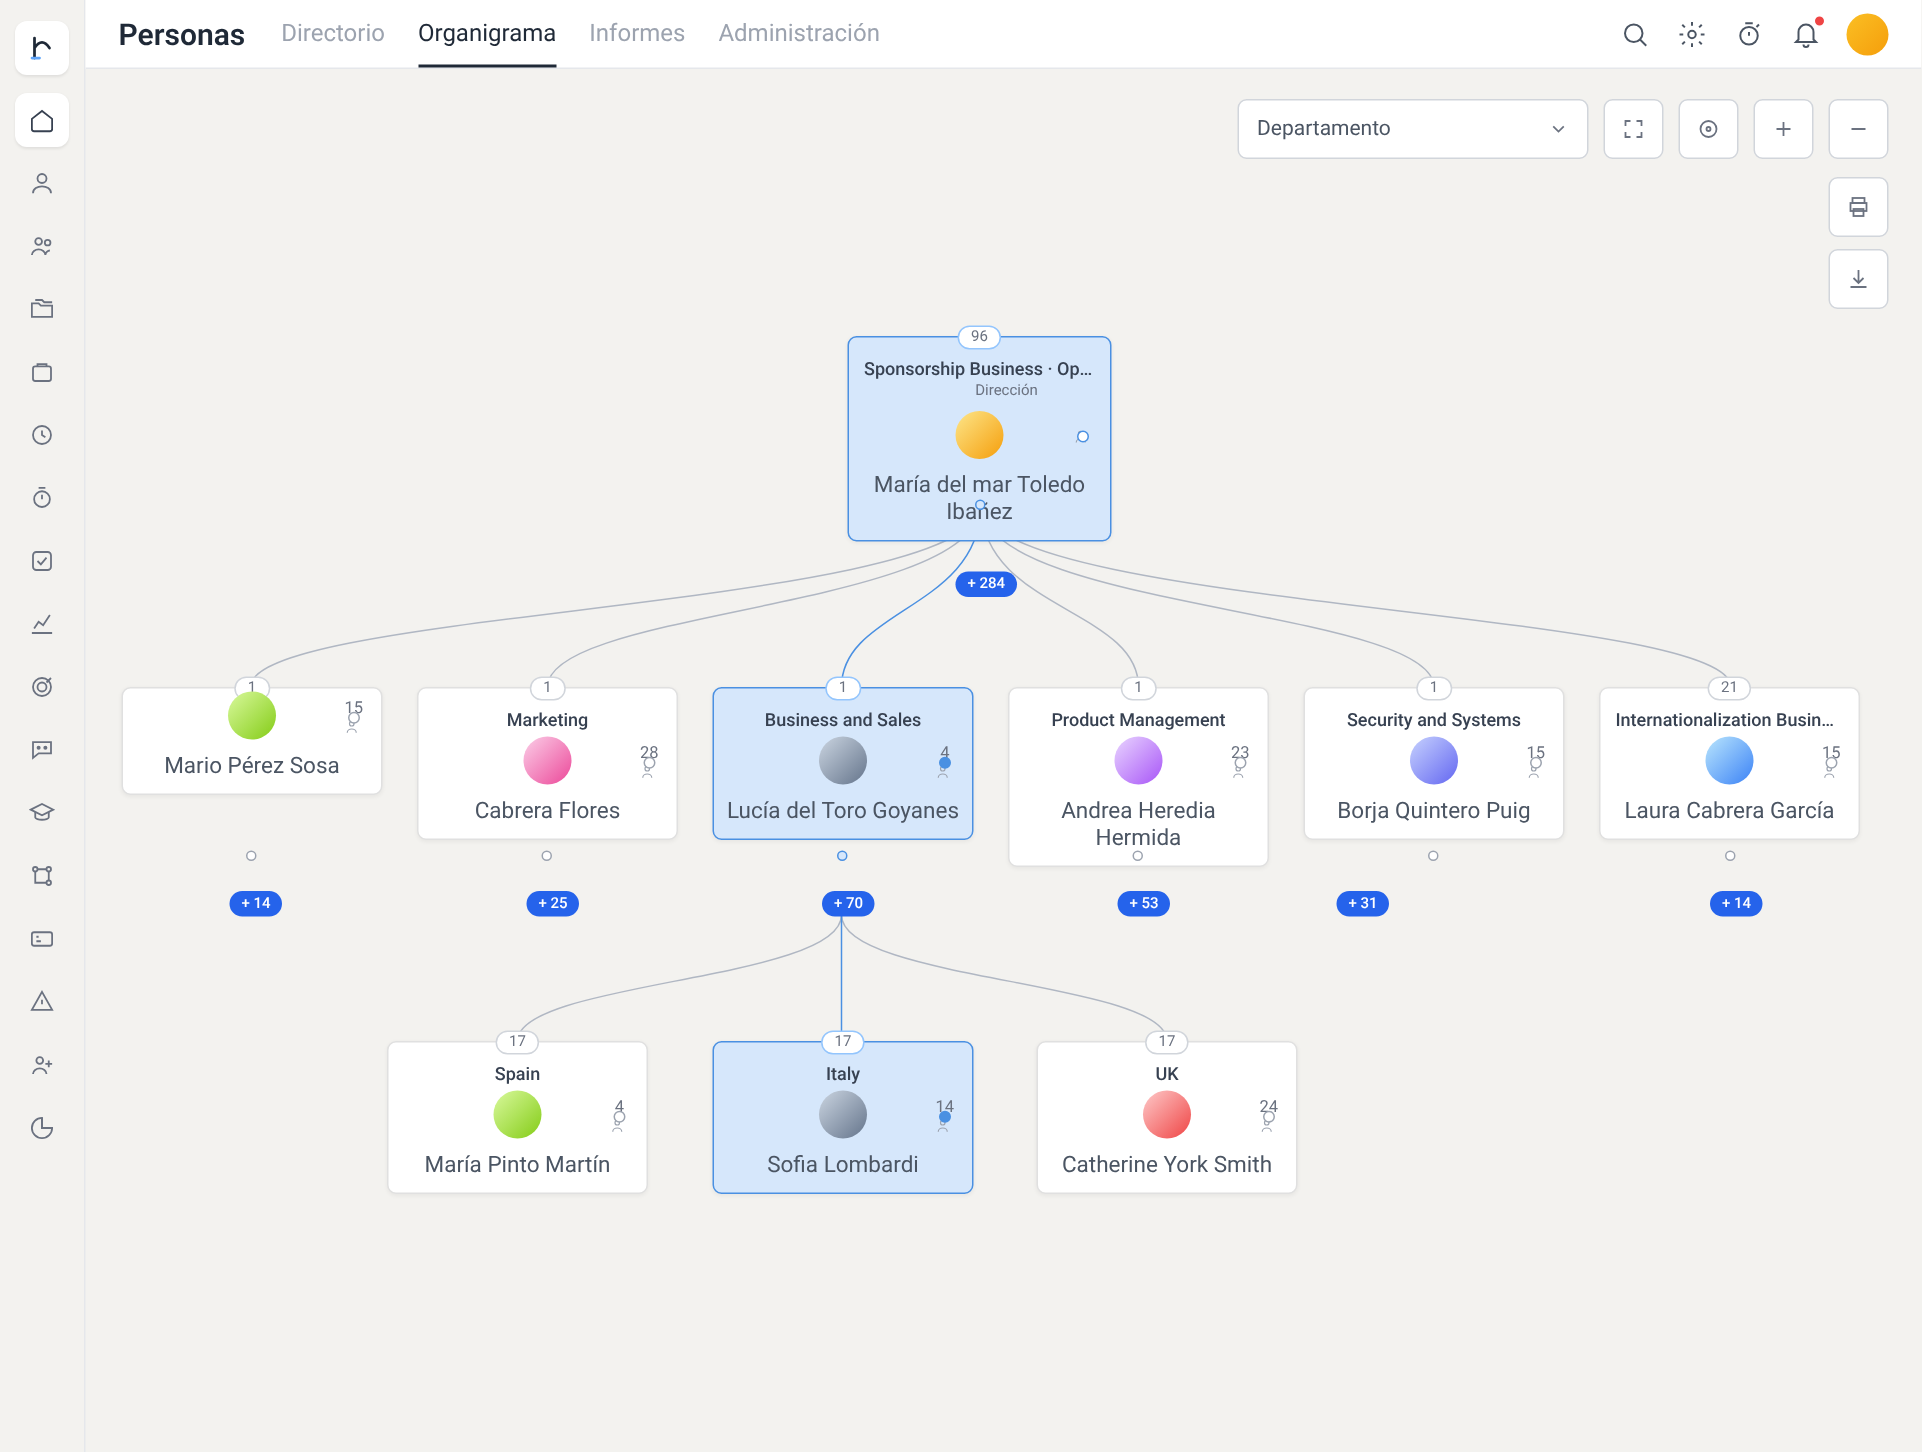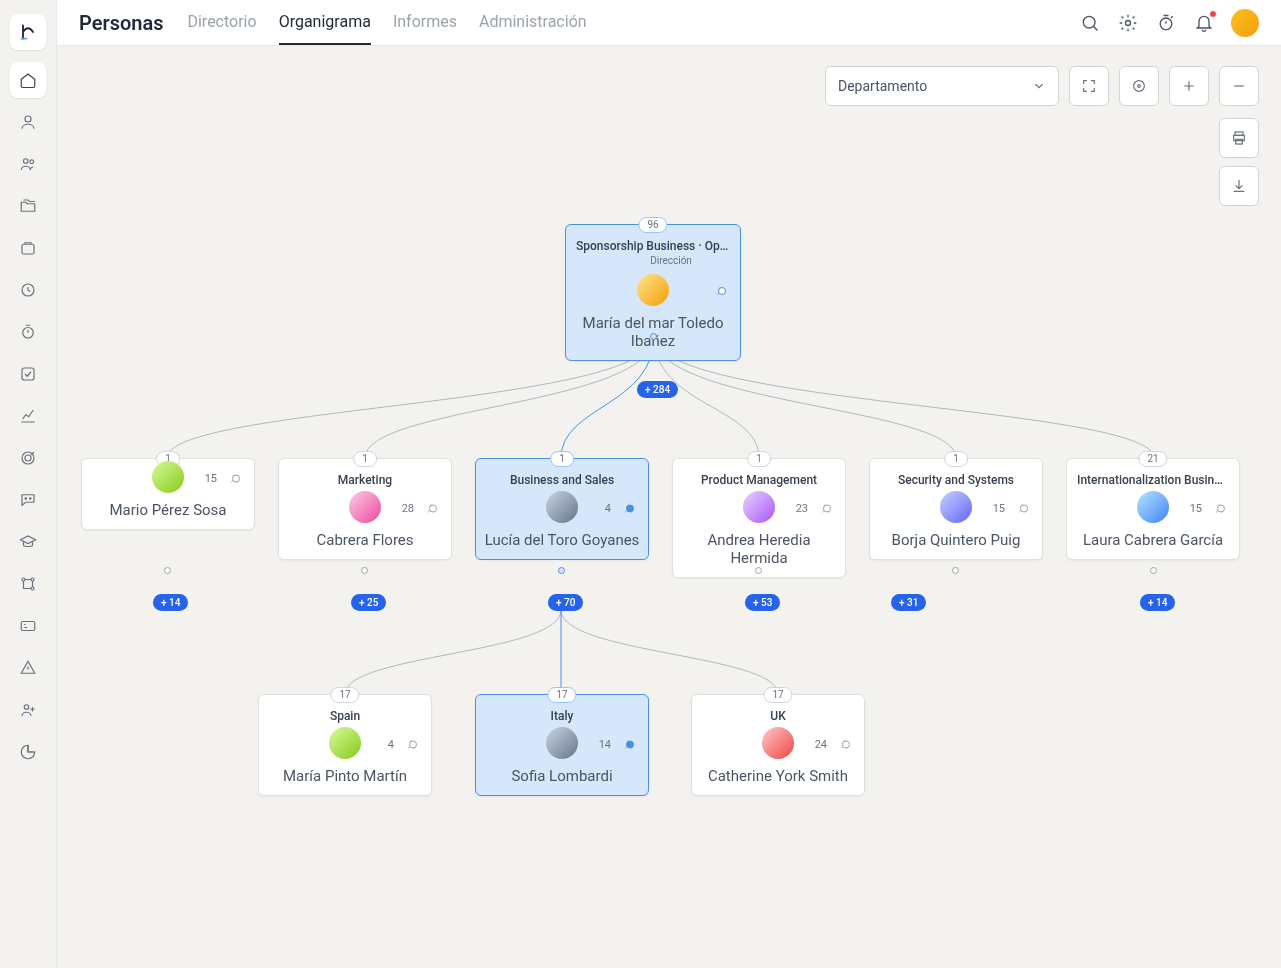--- a/index.html
+++ b/index.html
@@ -44,21 +44,21 @@
 .node { position: absolute; background: #fff; border: 1px solid #e0e0e0; border-radius: 6px; box-shadow: 0 1px 3px rgba(0,0,0,.05); width: 174px; }
 .node.root { width: 176px; background: #d6e7fb; border-color: #4a90e2; }
 .node.selected { background: #d6e7fb; border-color: #4a90e2; }
 .node-badge { position: absolute; top: -8px; left: 50%; transform: translateX(-50%); background: #fff; border: 1px solid #d1d5db; border-radius: 10px; font-size: 10px; padding: 0px 8px; color: #6b7280; min-width: 22px; text-align: center; line-height: 14px; }
 .node.root .node-badge { border-color: #93c5fd; }
 .node.selected .node-badge { border-color: #93c5fd; }
 .node-title { font-size: 12px; font-weight: 500; text-align: center; padding: 14px 10px 2px; color: #374151; white-space: nowrap; overflow: hidden; text-overflow: ellipsis; }
 .node-subtitle { font-size: 10px; text-align: center; color: #6b7280; margin-bottom: 6px; margin-left: 36px; }
 .node-body { display: flex; align-items: center; justify-content: center; position: relative; padding: 2px 0 4px; }
 .node-avatar { width: 32px; height: 32px; border-radius: 50%; background: linear-gradient(135deg,#cbd5e1,#94a3b8); }
-.node-count { position: absolute; right: 12px; top: 50%; transform: translateY(-50%); font-size: 11px; color: #6b7280; display: flex; align-items: center; gap: 13px; }
+.node-count { position: absolute; right: 12px; top: 50%; transform: translateY(-50%); font-size: 11px; color: #6b7280; display: flex; align-items: center; gap: 0; flex-direction: column; }
 .node-count svg { width: 12px; height: 12px; stroke: #9ca3af; fill: none; stroke-width: 1.6; }
 .node-dot { position: absolute; right: 2px; top: 50%; transform: translateY(-50%); width: 8px; height: 8px; border: 1px solid #9ca3af; border-radius: 50%; background: #fff; }
 .node.root .node-dot { border-color: #4a90e2; }
 .node.selected .node-count .node-dot { border-color: #4a90e2; background: #4a90e2; }
 .node-owner { font-size: 15px; text-align: center; color: #4b5563; padding: 4px 6px 10px; }
 
 .expand-pill { position: absolute; background: #2563eb; color: #fff; font-size: 10px; font-weight: 500; padding: 3px 8px; border-radius: 10px; cursor: pointer; white-space: nowrap; }
 .mini-dot { position: absolute; width: 7px; height: 7px; border: 1px solid #9ca3af; border-radius: 50%; background: #fff; }
 .mini-dot.blue { border-color: #4a90e2; background: #d6e7fb; }
 

